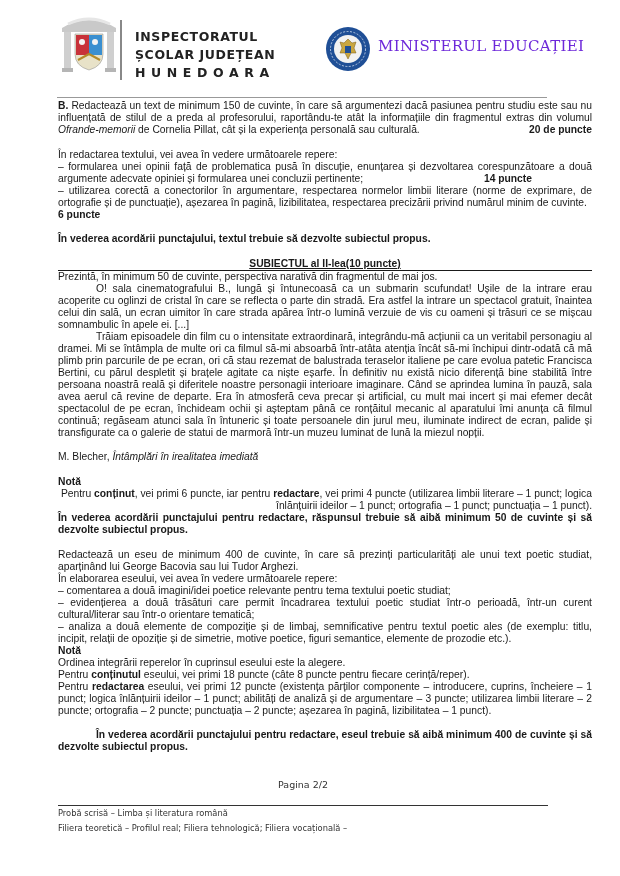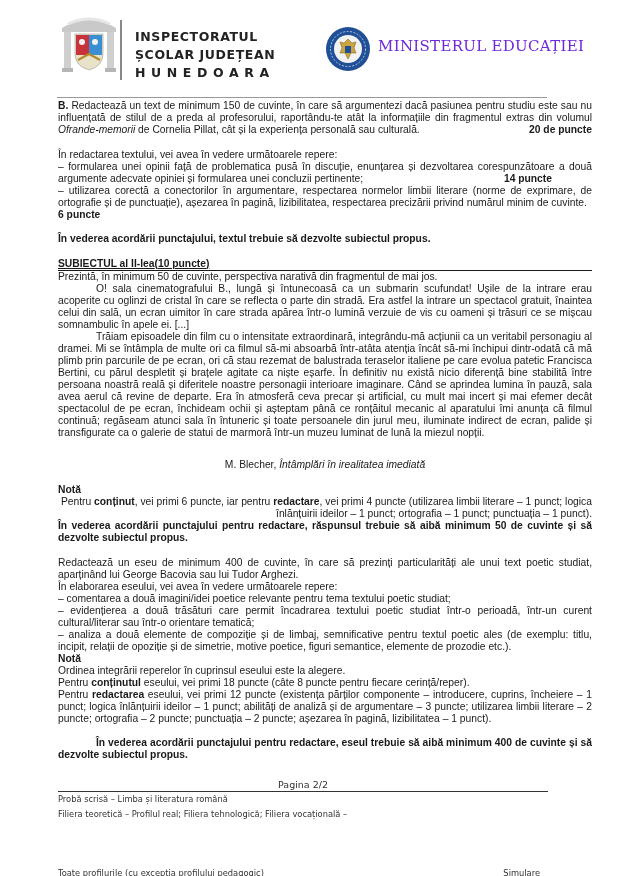--- a/index.html
+++ b/index.html
@@ -12,25 +12,25 @@
   .min-logo { position:absolute; left:325px; top:26px; width:46px; height:46px; }
   .min-text { position:absolute; left:378px; top:37px; font-family:"DejaVu Serif", serif; font-size:15px; color:#6d28d9; letter-spacing:0.3px; }
   .header-rule { position:absolute; left:57px; top:97px; width:490px; height:1px; background:#999; }
 
   .content { position:absolute; left:58px; top:100px; width:534px; font-size:10.3px; line-height:12px; }
   .p { margin:0; text-align:justify; }
   .gap { height:12.6px; }
   .bold { font-weight:bold; }
   .ital { font-style:italic; }
   .indent { text-indent:38px; }
-  .subj-head { display:flex; justify-content:flex-start; font-weight:bold; text-decoration:underline; border-bottom:1px solid #1a1a1a; }
-  .sig { text-align:center;margin-top:8px; }
+  .subj-head { display:flex; justify-content:center; font-weight:bold; text-decoration:underline; border-bottom:1px solid #1a1a1a; }
+  .sig { text-align:left; }
 
   .footer { position:absolute; left:58px; top:779px; width:490px; font-family:"DejaVu Sans", sans-serif; font-size:8.3px; color:#333; }
-  .page-no { text-align:center; font-size:9.5px; border-bottom:1px solid #333; padding-bottom:1px; }
+  .page-no { text-align:center; font-size:9.5px; border-bottom:1px solid #333; padding-bottom:15px; }
   .footer .line { line-height:15px; }
   .footer .row { display:flex; justify-content:space-between; line-height:15px;margin-top:44px; }
 </style>
 </head>
 <body>
 
 <div class="header">
   <svg class="isj-logo" viewBox="0 0 58 60">
     <path d="M2 14 Q29 -2 56 14 L56 18 L2 18 Z" fill="#c9c9c9"></path>
     <path d="M8 10 Q29 0 50 10" fill="none" stroke="#e6e6e6" stroke-width="3"></path>
@@ -61,21 +61,21 @@
   </svg>
   <div class="min-text">MINISTERUL EDUCAȚIEI</div>
   <div class="header-rule"></div>
 </div>
 
 <div class="content">
 
   <p class="p"><span class="bold">B.</span><span> Redactează un text de minimum 150 de cuvinte, în care să argumentezi dacă pasiunea pentru studiu este sau nu influențată de stilul de a preda al profesorului, raportându-te atât la informațiile din fragmentul extras din volumul </span><span class="ital">Ofrande-memorii</span><span> de Cornelia Pillat, cât și la experiența personală sau culturală.</span><span style="float:right" class="bold">20 de puncte</span></p>
   <div class="gap"></div>
   <p class="p">În redactarea textului, vei avea în vedere următoarele repere:</p>
-  <p class="p"><span>– formularea unei opinii față de problematica pusă în discuție, enunțarea și dezvoltarea corespunzătoare a două argumente adecvate opiniei și formularea unei concluzii pertinente;</span><span style="float:right; margin-right:40px" class="bold">14 puncte</span></p>
+  <p class="p"><span>– formularea unei opinii față de problematica pusă în discuție, enunțarea și dezvoltarea corespunzătoare a două argumente adecvate opiniei și formularea unei concluzii pertinente;</span><span style="float:right; margin-right:60px" class="bold">14 puncte</span></p>
   <p class="p"> – utilizarea corectă a conectorilor în argumentare, respectarea normelor limbii literare (norme de exprimare, de ortografie și de punctuație), așezarea în pagină, lizibilitatea, respectarea precizării privind numărul minim de cuvinte.</p>
   <p class="p bold">6 puncte</p>
   <div class="gap"></div>
   <p class="p bold">În vederea acordării punctajului, textul trebuie să dezvolte subiectul propus.</p>
   <div class="gap"></div>
 
   <div class="subj-head">
     <span>SUBIECTUL al II-lea</span>
     <span>(10 puncte)</span>
   </div>

